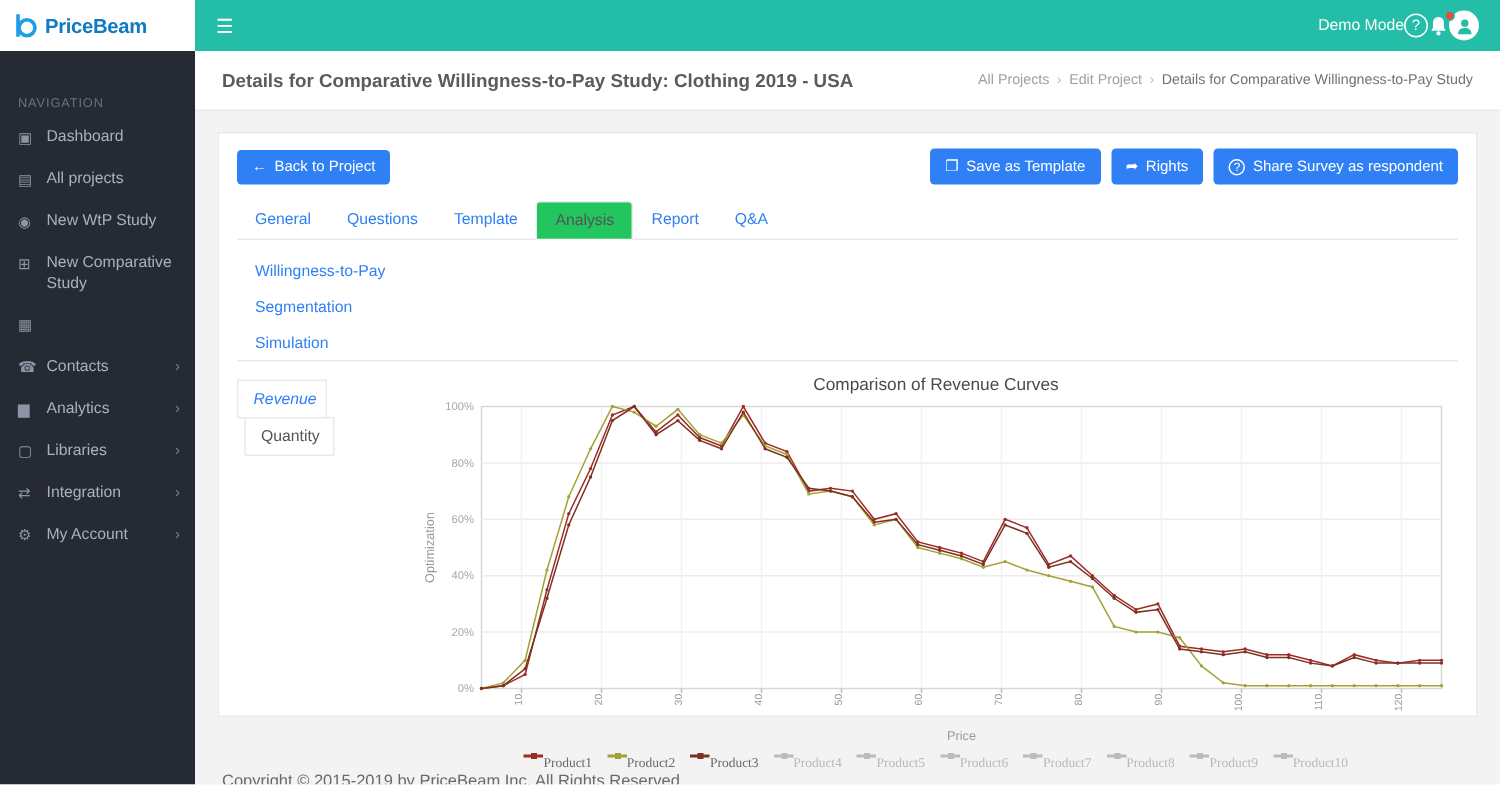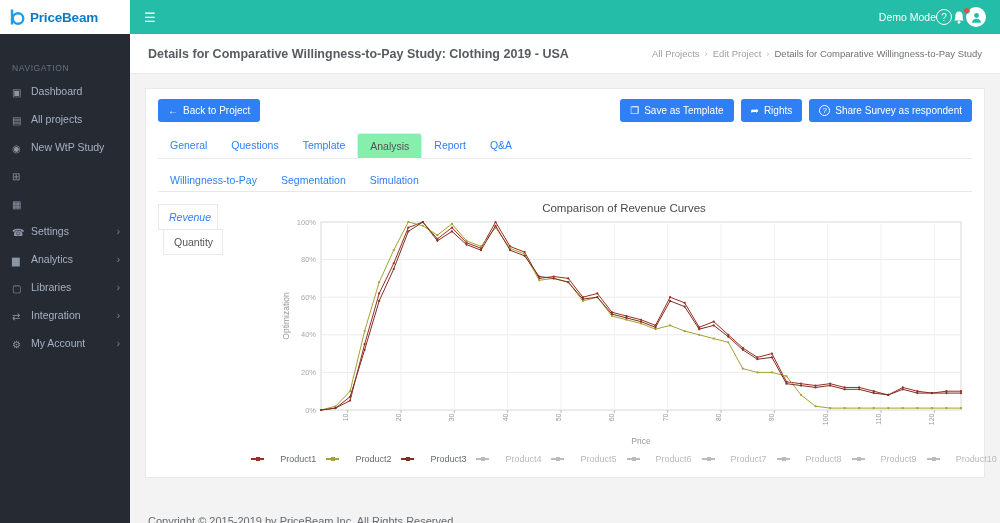--- a/index.html
+++ b/index.html
@@ -42,33 +42,33 @@
   .content { flex:1; padding:14px 15px 0; position:relative; overflow:hidden; }
   .card { background:#fff; border:1px solid #e7eaec; height:390px; padding:10px 12px; }
 
   .toolbar { display:flex; align-items:center; }
   .btn { background:#2f80f5; color:#fff; border:none; border-radius:3px; font-size:10px; padding:6px 10px; display:inline-flex; align-items:center; gap:5px; cursor:pointer; font-family:inherit; white-space:nowrap; }
   .btn-circle-icon { width:11px; height:11px; border:1px solid #fff; border-radius:50%; display:inline-flex; align-items:center; justify-content:center; font-size:8px; }
   .toolbar-right { margin-left:auto; display:flex; gap:7px; }
 
   .tabs { display:flex; border-bottom:1px solid #e7eaec; margin-top:10px; font-size:10.5px; }
   .tab { padding:6px 12px; color:#2f80f5; cursor:pointer; position:relative; top:1px; white-space:nowrap; }
-  .tab.active { color:#555; background:#86efac; border:1px solid #e7eaec; border-bottom-color:#fff; border-radius:3px 3px 0 0; }
-  .subtabs { margin-top:8px; }
+  .tab.active { color:#555; background:#22c55e; border:1px solid #e7eaec; border-bottom-color:#fff; border-radius:3px 3px 0 0; }
+  .subtabs { margin-top:8px;flex-direction:column; }
 
   .panel { display:flex; margin-top:10px; }
   .side-tabs { width:118px; flex-shrink:0; padding-top:2px; }
   .side-tab { border:1px solid #e7eaec; padding:6px 10px; font-size:10.5px; color:#555; width:60px; cursor:pointer; background:#fff; white-space:nowrap; }
   .side-tab.active { color:#2f80f5;font-style:italic; }
   .side-tab.second { margin-left:5px; margin-top:-1px; }
 
   .chart-wrap { flex:1; display:flex; flex-direction:column; align-items:center; min-width:0; }
   .chart-title { font-size:11.5px; color:#4a4a4a; margin:0 0 2px; }
   .legend { display:flex; gap:10px; font-size:9px; color:#676a6c; margin-top:0; align-items:center; justify-content:center; }
-  .legend-item { display:inline-flex; align-items:center; gap:16px; cursor:pointer; }
+  .legend-item { display:inline-flex; gap:0; cursor:pointer;font-family:Liberation Serif, serif; }
   .legend-item.inactive { color:#b9b9b9; }
   .legend-line { width:13px; height:2px; display:inline-block; position:relative; }
   .legend-line::after { content:""; position:absolute; left:5px; top:-1px; width:4px; height:4px; background:inherit; }
 
   .footer { position:absolute; left:18px; top:441px; font-size:11px; color:#676a6c; white-space:nowrap; }
 </style>
 </head>
 <body>
 
 <div class="app">
@@ -90,27 +90,28 @@
       <div class="nav-item">
         <span class="nav-icon">▤</span>
         <span class="nav-text">All projects</span>
       </div>
       <div class="nav-item">
         <span class="nav-icon">◉</span>
         <span class="nav-text">New WtP Study</span>
       </div>
       <div class="nav-item">
         <span class="nav-icon">⊞</span>
+        <span class="nav-text">New Comparative Study</span>
       </div>
       <div class="nav-item">
         <span class="nav-icon">▦</span>
       </div>
       <div class="nav-item">
         <span class="nav-icon">☎</span>
-        <span class="nav-text">Settings</span>
+        <span class="nav-text">Contacts</span>
         <span class="nav-chevron">›</span>
       </div>
       <div class="nav-item">
         <span class="nav-icon">▆</span>
         <span class="nav-text">Analytics</span>
         <span class="nav-chevron">›</span>
       </div>
       <div class="nav-item">
         <span class="nav-icon">▢</span>
         <span class="nav-text">Libraries</span>

